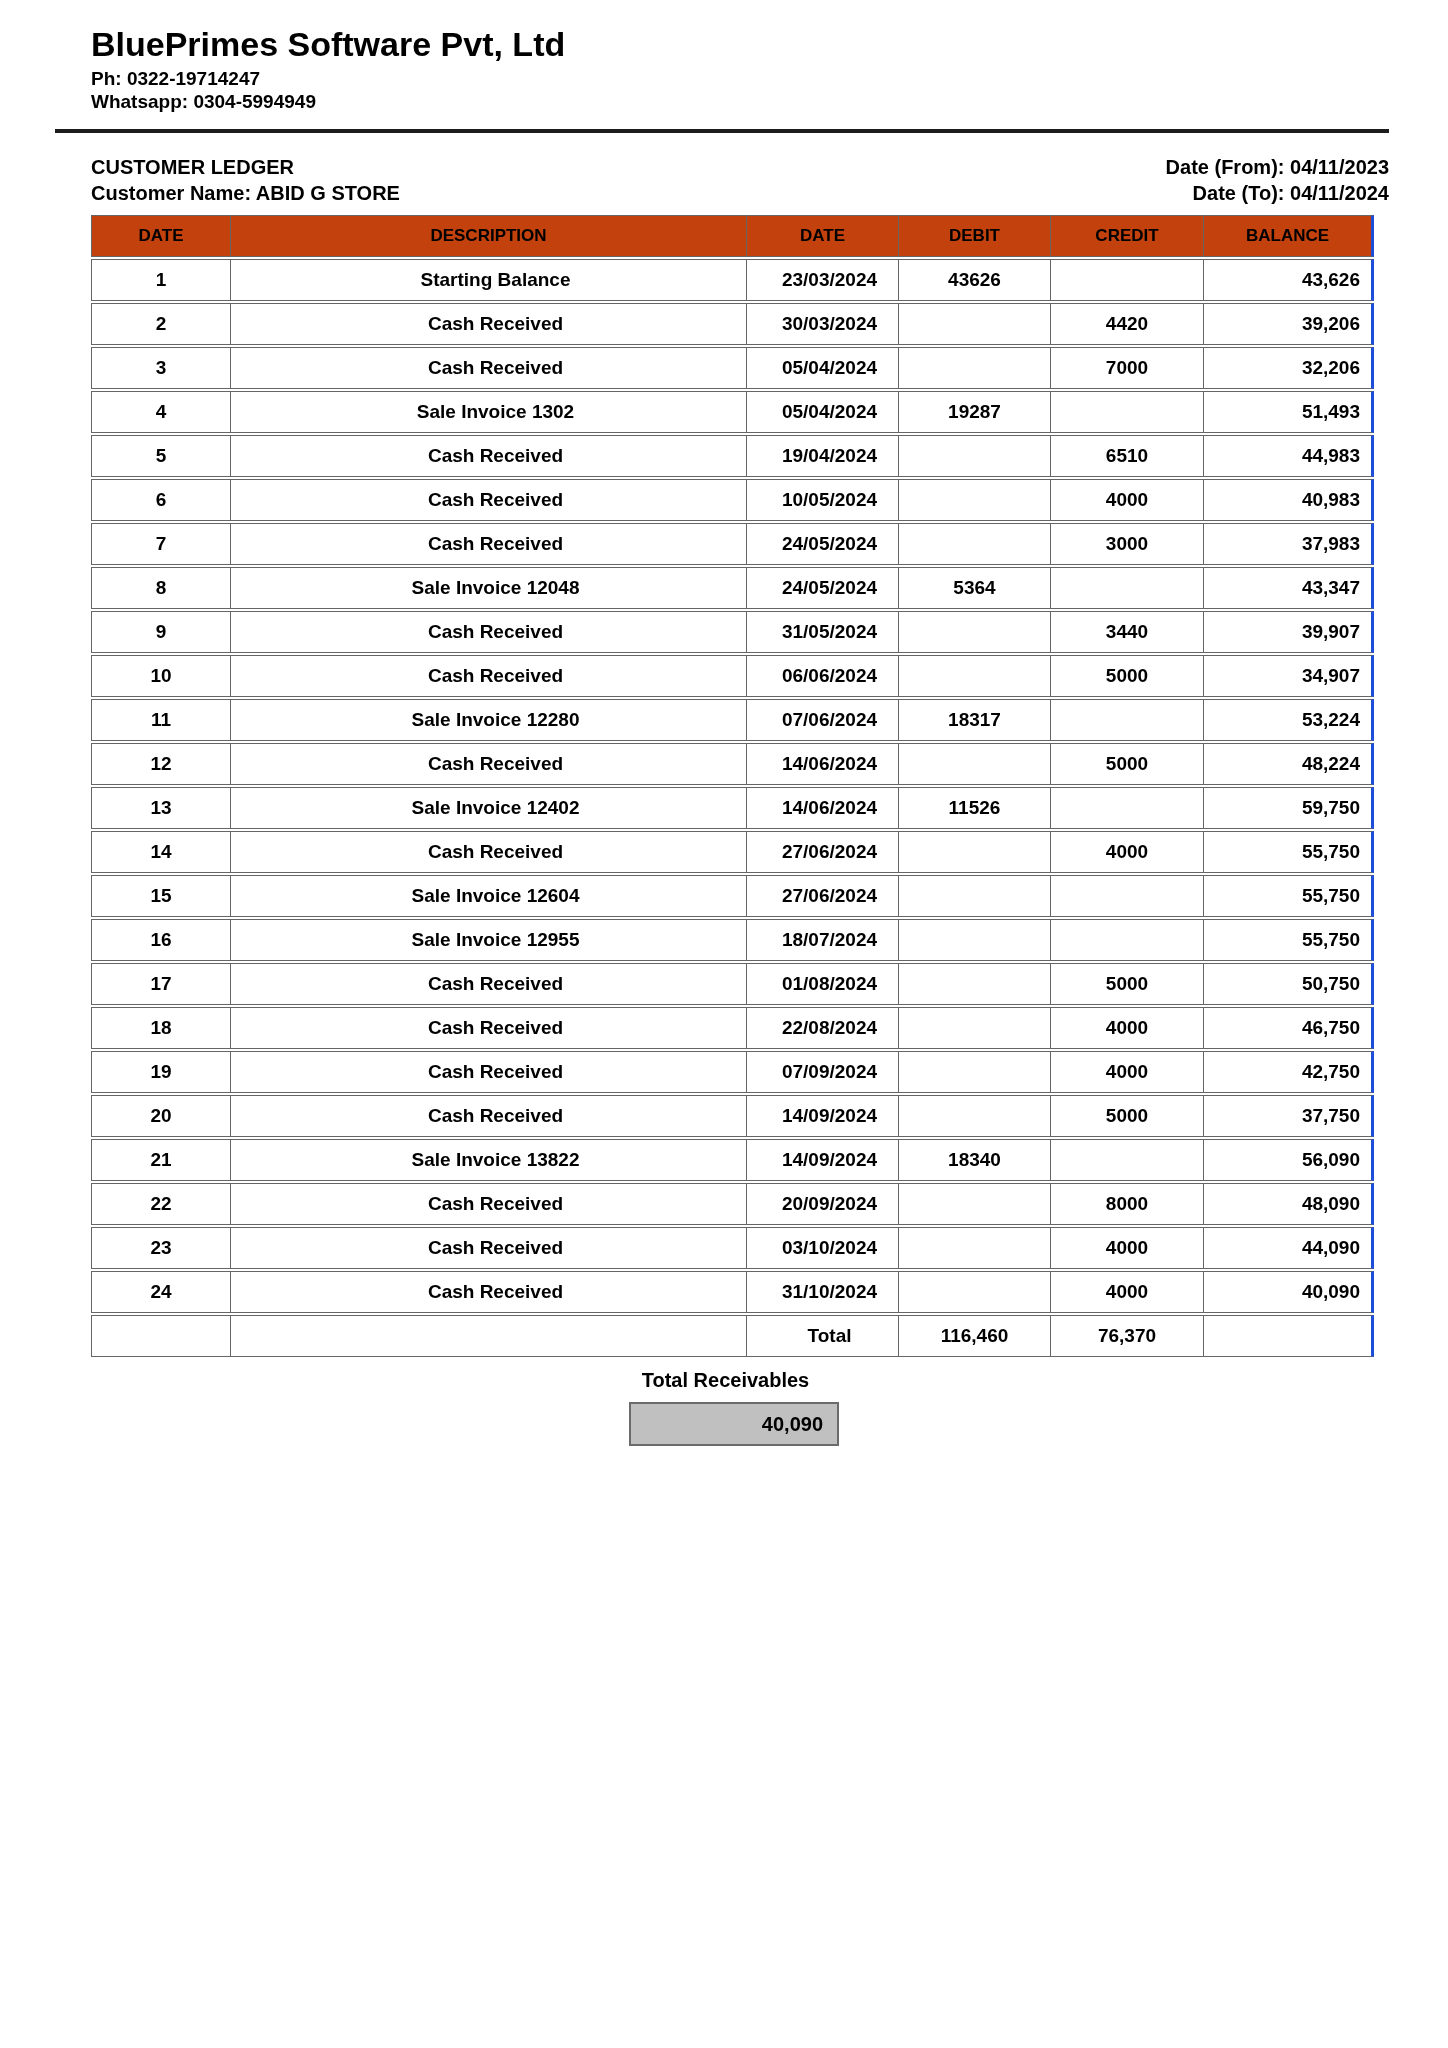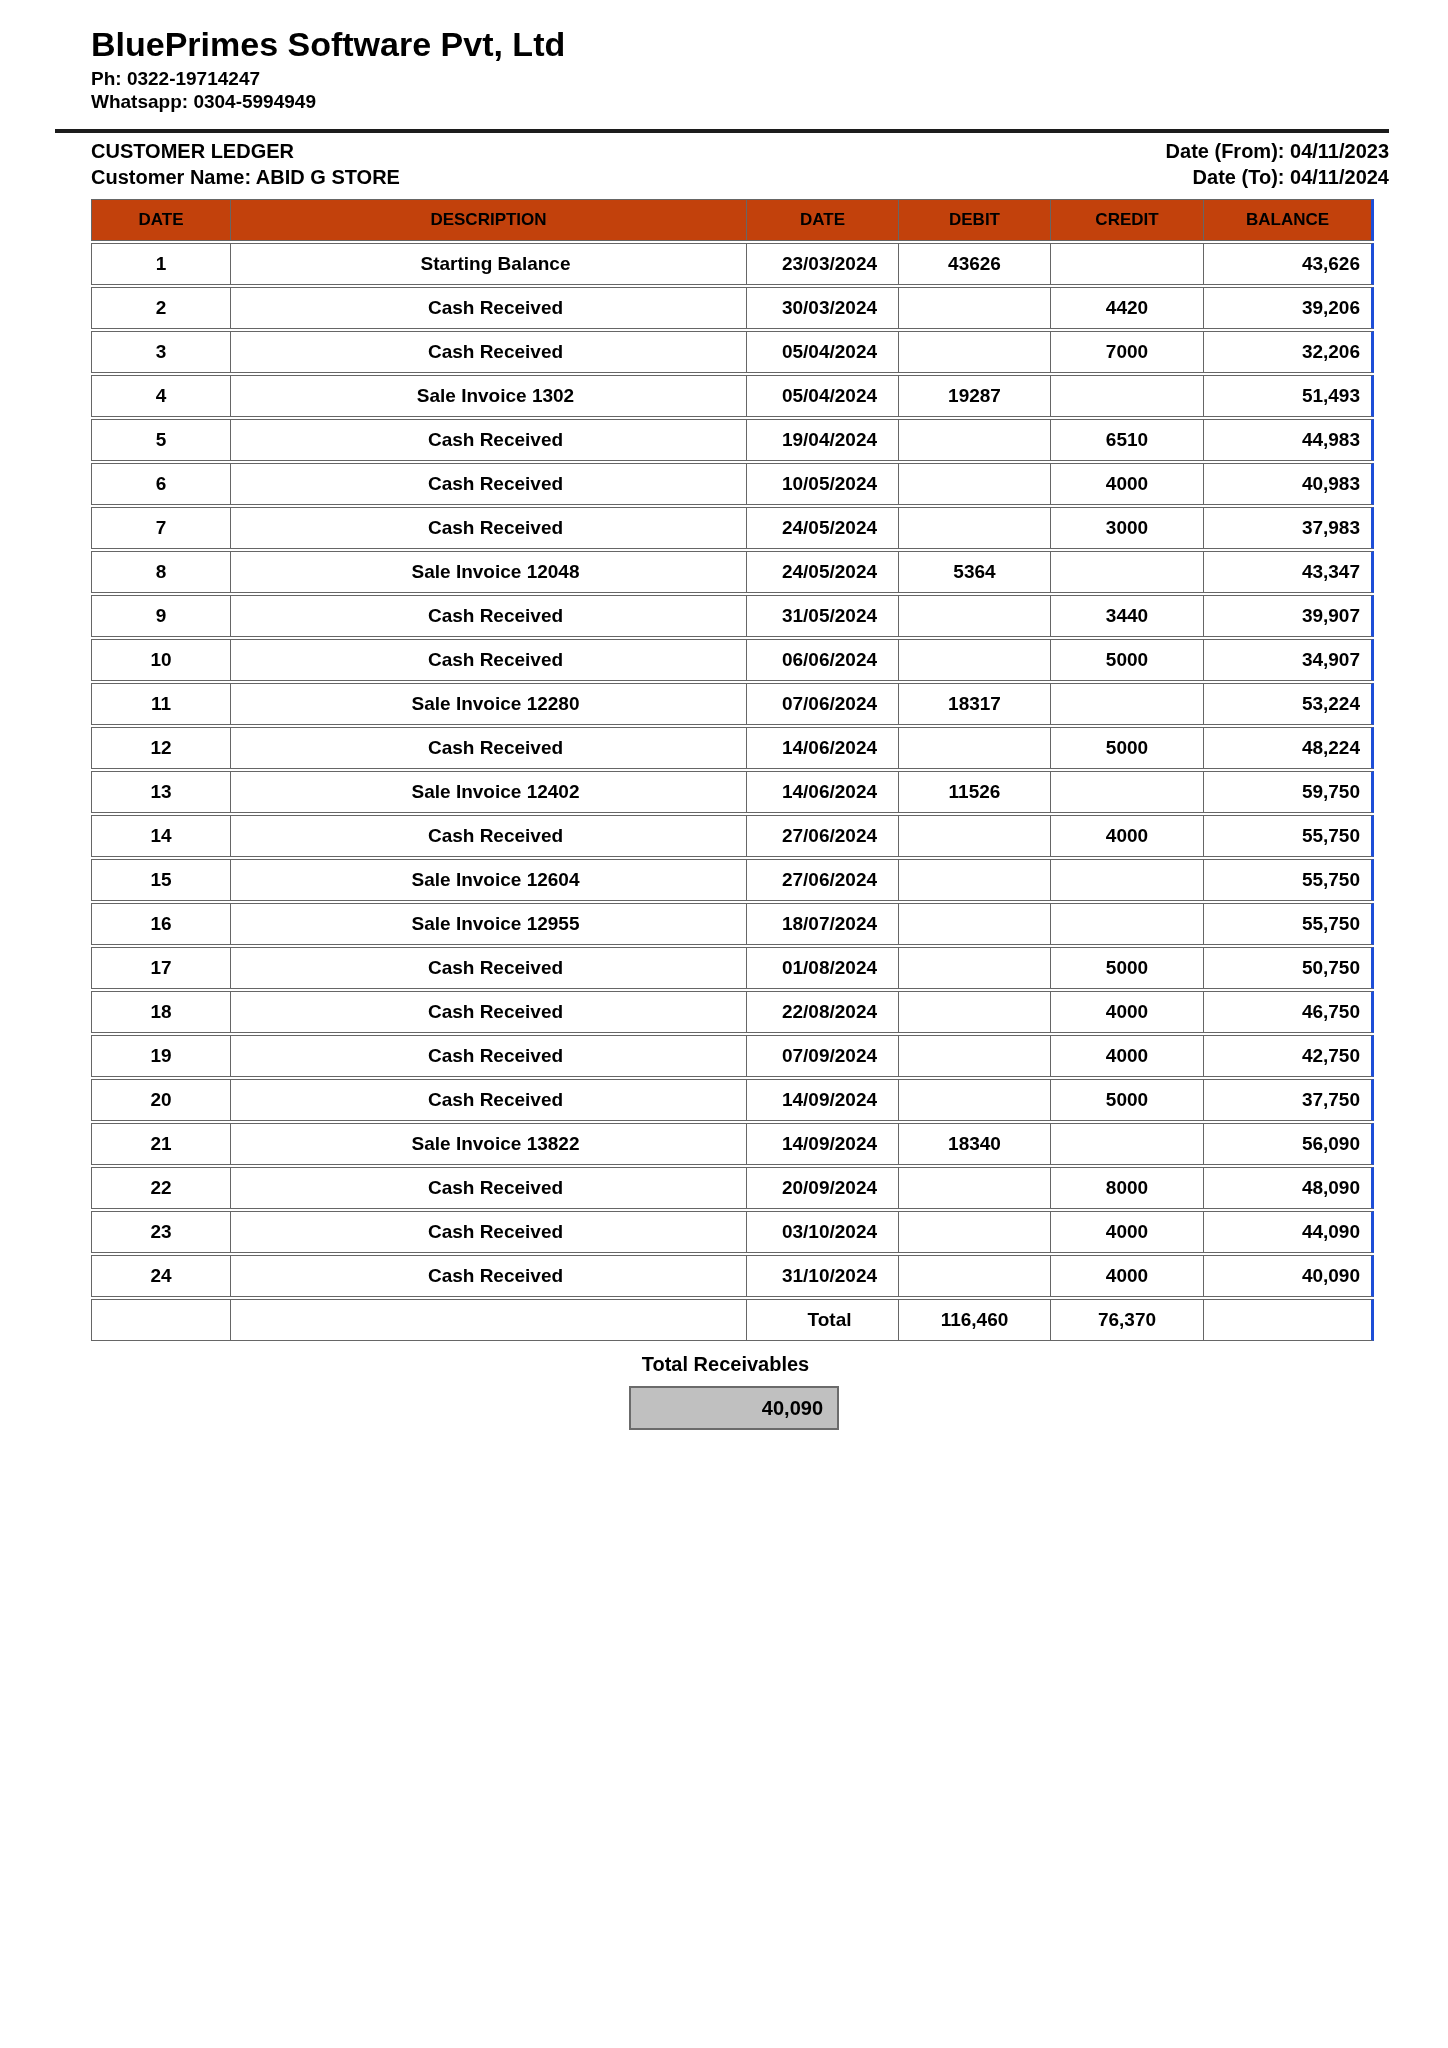--- a/index.html
+++ b/index.html
@@ -25,21 +25,21 @@
   .addr-block { margin-top: 6px; }
   .addr-line { font-size: 19px; line-height: 22.5px; }
   
   .rule {
     margin: 16px 0 0 47px;
     width: 1334px;
     height: 4px;
     background: #1c1c1c;
   }
   
-  .ledger-head { margin: 5px 0 0 83px; width: 1298px; }
+  .ledger-head { margin: 21px 0 0 83px; width: 1298px; }
   .lh-row {
     display: flex;
     justify-content: space-between;
     align-items: baseline;
     font-size: 20px;
     line-height: 26px;
   }
   
   table.ledger {
     margin: 7px 0 0 83px;

